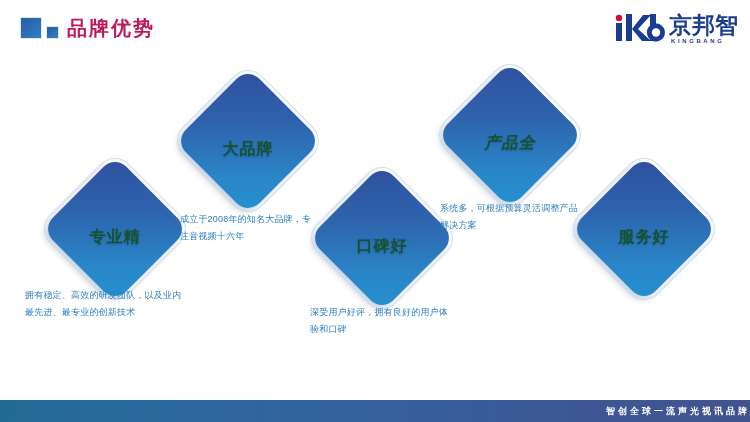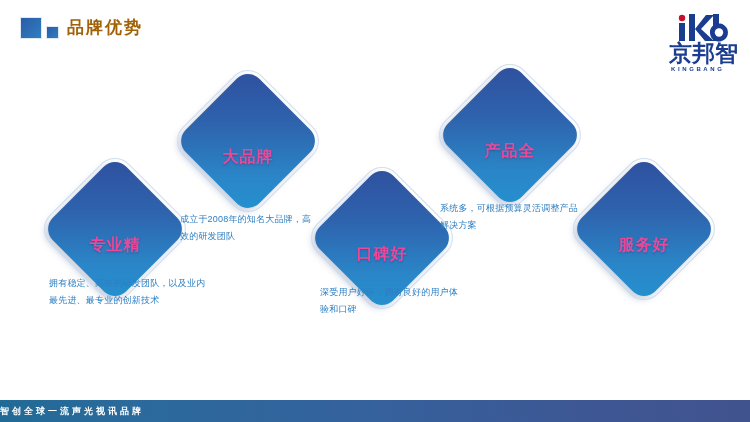--- a/index.html
+++ b/index.html
@@ -51,37 +51,36 @@
     width: 13px;
     height: 13px;
     background: linear-gradient(135deg, #2a5ca8 0%, #2f7fc0 100%);
     border: 1px solid #dfe9f4;
     box-sizing: border-box;
   }
   .page-title {
     position: absolute;
     left: 67px;
     top: 14px;
-    font-size: 17px;
-    font-weight: bold;
-    color: #a16207;
+    font-size: 20px;
+    font-weight: bold;
+    color: #be185d;
     letter-spacing: 2px;
     line-height: 28px;
     white-space: nowrap;
   }
 
   
   .logo {
     position: absolute;
     right: 12px;
     top: 14px;
     display: flex;
-    align-items: center;
+    align-items: flex-start;
     height: 30px;
-    flex-direction: column;
   }
   .logo-mark {
     position: relative;
     height: 28px;
     width: 54px;
     margin-right: 3px;
   }
   .logo-mark svg { display: block; }
   .logo-cn {
     font-size: 23px;
@@ -127,27 +126,27 @@
     top: -4px;
     right: -4px;
     bottom: -4px;
     border-radius: 20px;
     border: 1px solid rgba(200, 216, 235, 0.85);
     pointer-events: none;
   }
   .diamond-label {
     position: absolute;
     left: 0;
-    top: 16px;
+    top: 8px;
     width: 104px;
     height: 104px;
     display: flex;
     align-items: center;
     justify-content: center;
-    color: #ec4899;
+    color: #14532d;
     font-size: 16px;
     font-weight: bold;
     letter-spacing: 1px;
     text-shadow: 0 1px 2px rgba(20, 50, 100, 0.35);
     white-space: nowrap;
   }
 
   
   .desc {
     position: absolute;
@@ -161,21 +160,21 @@
   
   .footer {
     position: absolute;
     left: 0;
     bottom: 0;
     width: 750px;
     height: 24px;
     background: linear-gradient(90deg, #226a96 0%, #2b6a9c 18%, #35619c 50%, #3d5794 78%, #41538f 100%);
     display: flex;
     align-items: center;
-    justify-content: flex-start;
+    justify-content: flex-end;
   }
   .footer::before {
     content: "";
     position: absolute;
     left: 0;
     top: 0;
     width: 750px;
     height: 2px;
     background: #ffffff;
   }
@@ -217,35 +216,35 @@
         <span>京邦智</span>
         <span class="logo-latin">KINGBANG</span>
       </div>
     </div>
   </div>
 
   <div class="diamond-wrap" style="left:63px; top:177px;text-decoration:underline;">
     <div class="diamond"></div>
     <div class="diamond-label">专业精</div>
   </div>
-  <div class="desc" style="left:25px; top:275px; width:160px;margin-left:24px;">拥有稳定、高效的研发团队，以及业内最先进、最专业的创新技术</div>
+  <div class="desc" style="left:25px; top:287px; width:160px;">拥有稳定、高效的研发团队，以及业内最先进、最专业的创新技术</div>
 
   <div class="diamond-wrap" style="left:196px; top:89px;">
     <div class="diamond"></div>
     <div class="diamond-label">大品牌</div>
   </div>
-  <div class="desc" style="left:180px; top:211px; width:136px;">成立于2008年的知名大品牌，高效的研发团队</div>
+  <div class="desc" style="left:180px; top:211px; width:136px;">成立于2008年的知名大品牌，专注音视频十六年</div>
 
   <div class="diamond-wrap" style="left:330px; top:186px;">
     <div class="diamond"></div>
     <div class="diamond-label">口碑好</div>
   </div>
-  <div class="desc" style="left:310px; top:284px; width:144px;margin-left:10px;">深受用户好评，拥有良好的用户体验和口碑</div>
-
-  <div class="diamond-wrap" style="left:458px; top:83px;">
+  <div class="desc" style="left:310px; top:304px; width:144px;">深受用户好评，拥有良好的用户体验和口碑</div>
+
+  <div class="diamond-wrap" style="left:458px; top:83px;font-style:italic;">
     <div class="diamond"></div>
     <div class="diamond-label">产品全</div>
   </div>
   <div class="desc" style="left:440px; top:200px; width:140px;">系统多，可根据预算灵活调整产品解决方案</div>
 
   <div class="diamond-wrap" style="left:592px; top:177px;">
     <div class="diamond"></div>
     <div class="diamond-label">服务好</div>
   </div>
 

